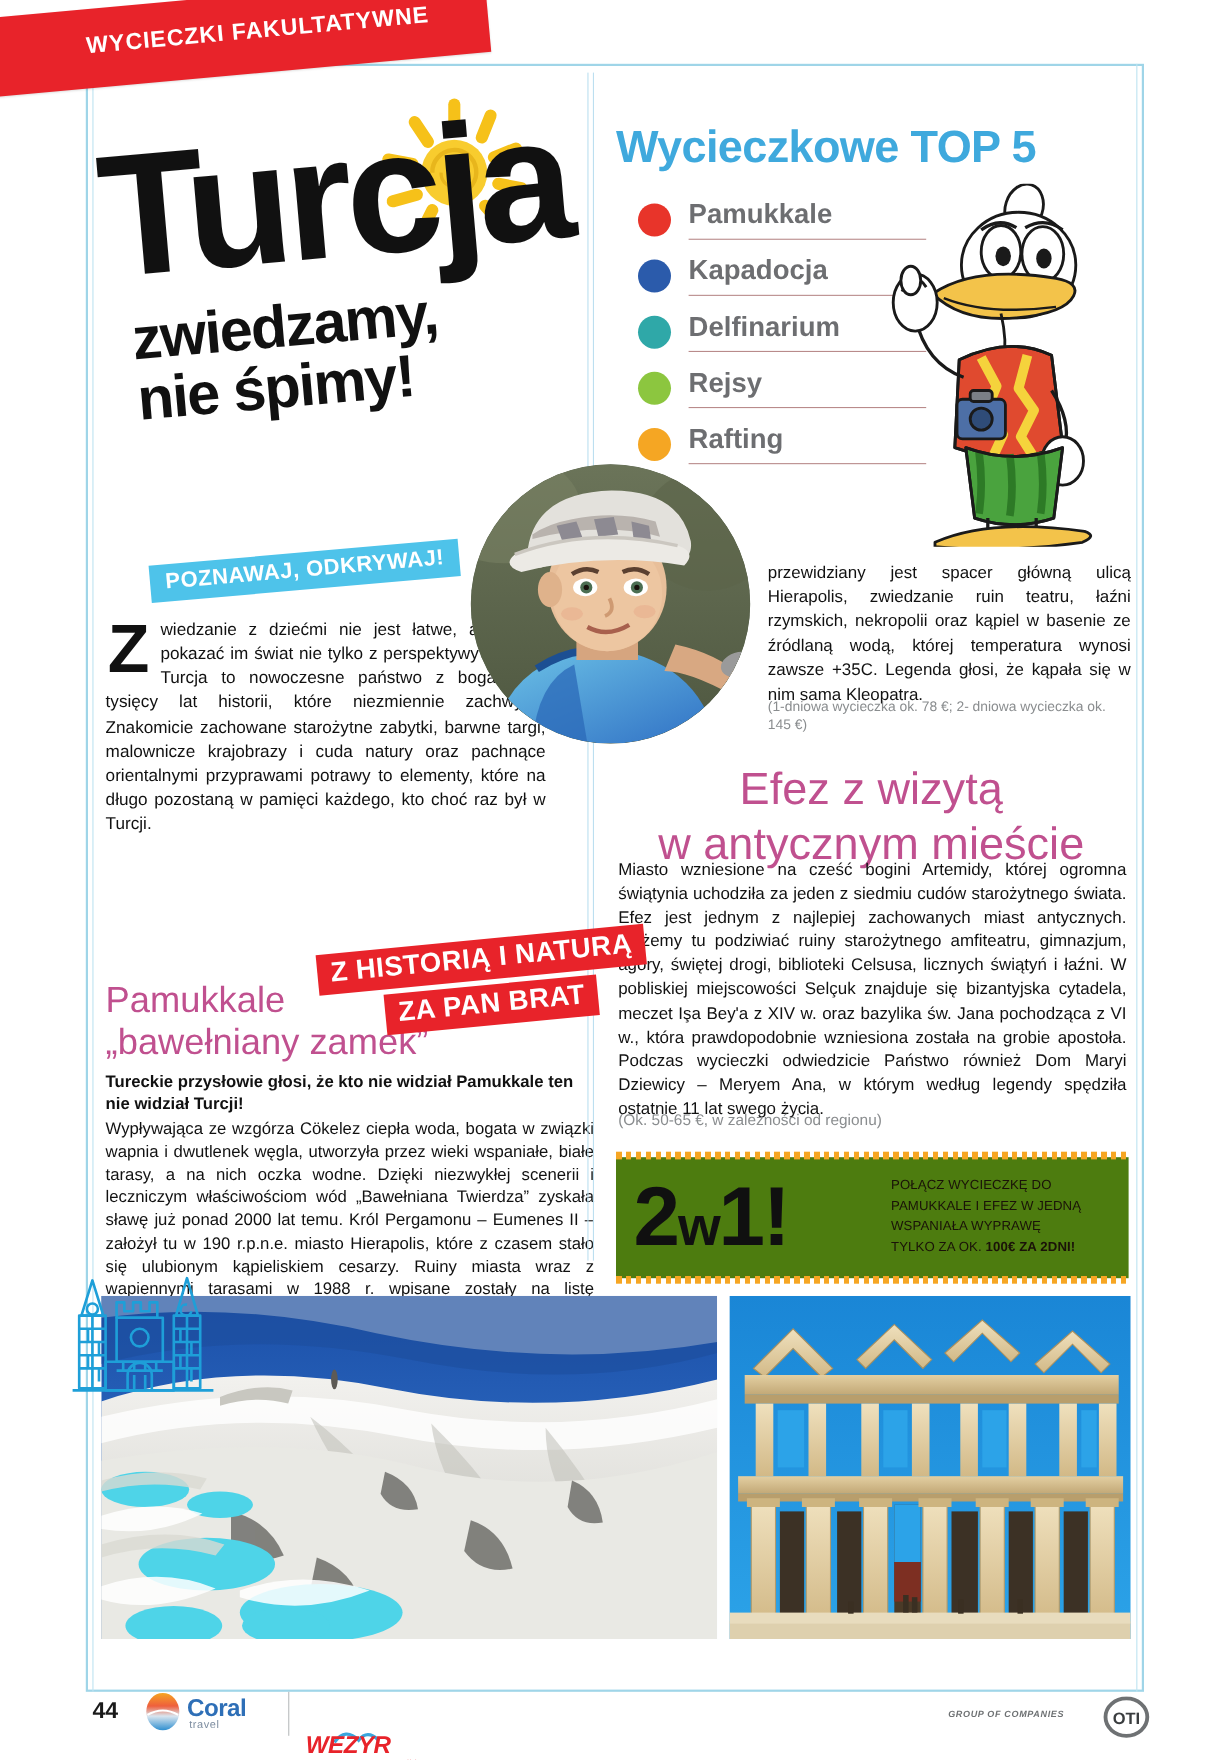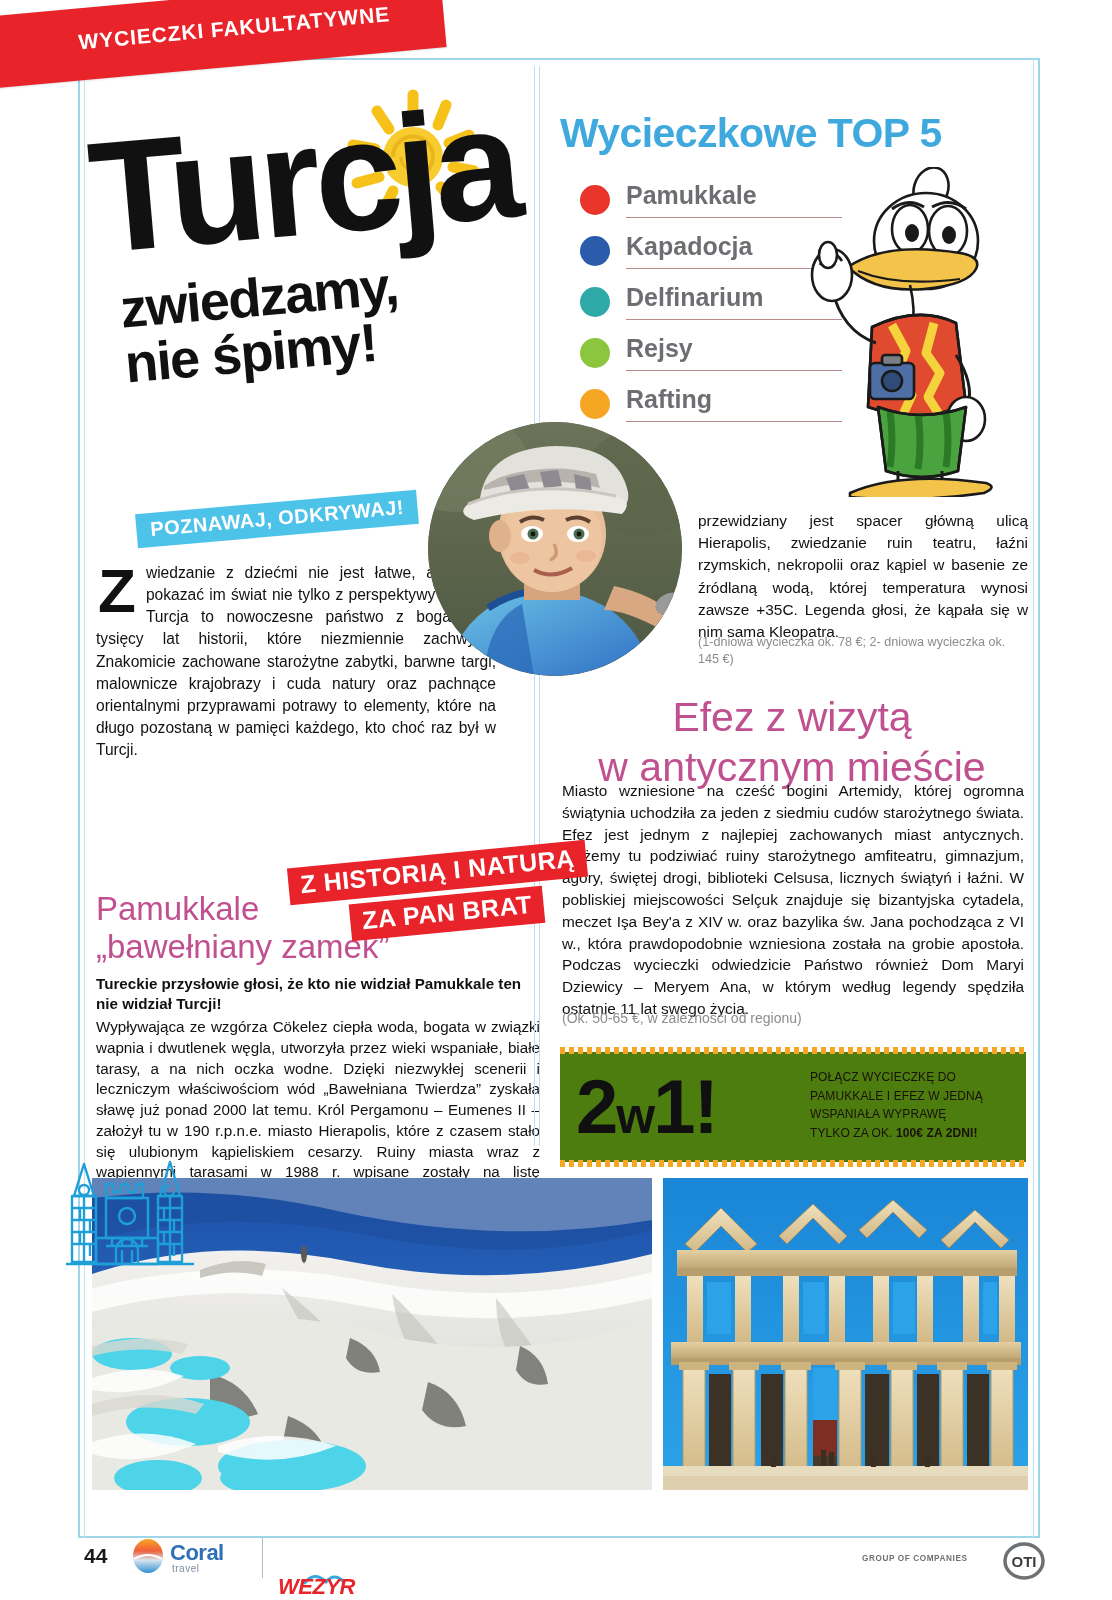--- a/index.html
+++ b/index.html
@@ -364,21 +364,21 @@
   .page-num {
     position: absolute; left: 62px; top: 20px;
     font-size: 21px; font-weight: bold; color: #1a1a1a; margin-left: 22px;
   }
   .coral-logo { position: absolute; left: 128px; top: 12px; width: 128px; height: 46px; }
   .logo-sep { position: absolute; left: 262px; top: 14px; width: 1px; height: 40px; background: #b9bcbe; }
   .wezyr-logo { position: absolute; left: 276px; top: 14px; width: 104px; height: 44px; margin-top: 32px; }
   .oti-logo { position: absolute; left: 862px; top: 18px; width: 188px; height: 38px; }
   .oti-text {
     position: absolute; left: 0; top: 12px;
-    font-size: 8.2px; letter-spacing: 0.6px; color: #6e7173; font-weight: bold;
+    font-size: 8.2px; letter-spacing: 0.6px; color: #6e7173; font-weight: bold; font-style: italic;
   }
 
   .coral-word {
     position: absolute; left: 42px; top: 4px;
     font-size: 22px; font-weight: bold; color: #2e6fb7;
     letter-spacing: -0.5px; font-family: "Liberation Sans", sans-serif;
   }
   .coral-sub {
     position: absolute; left: 44px; top: 27px;
     font-size: 10px; color: #7d8da0; letter-spacing: 0.5px;

